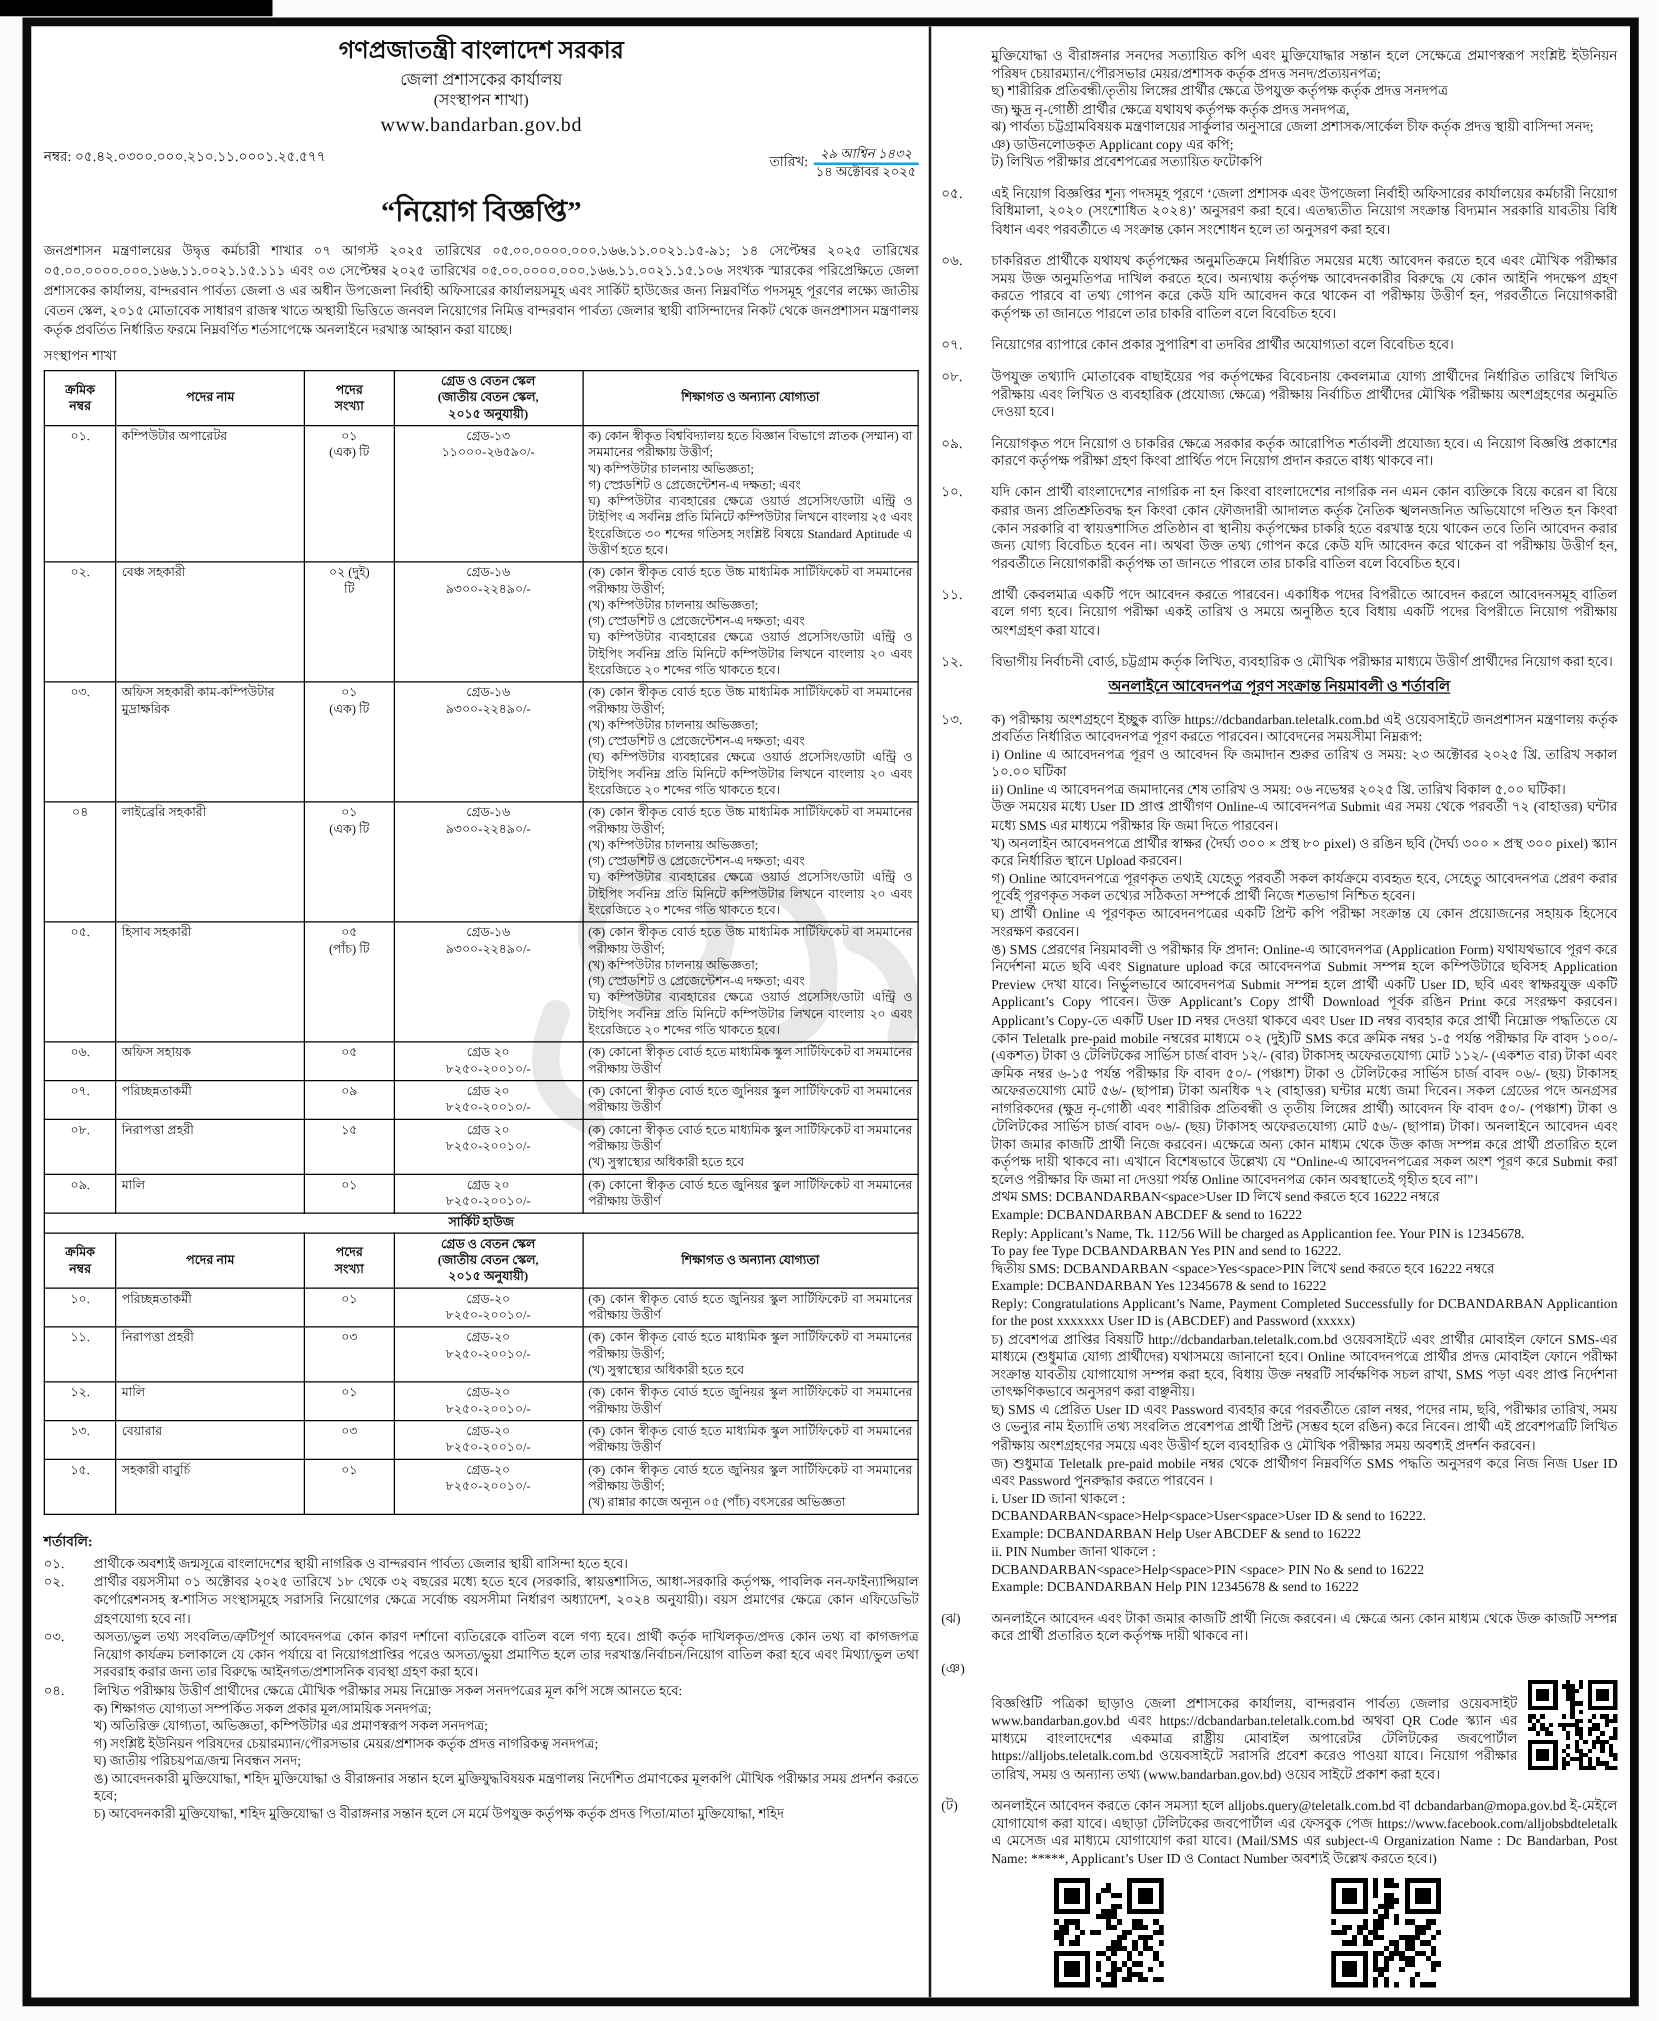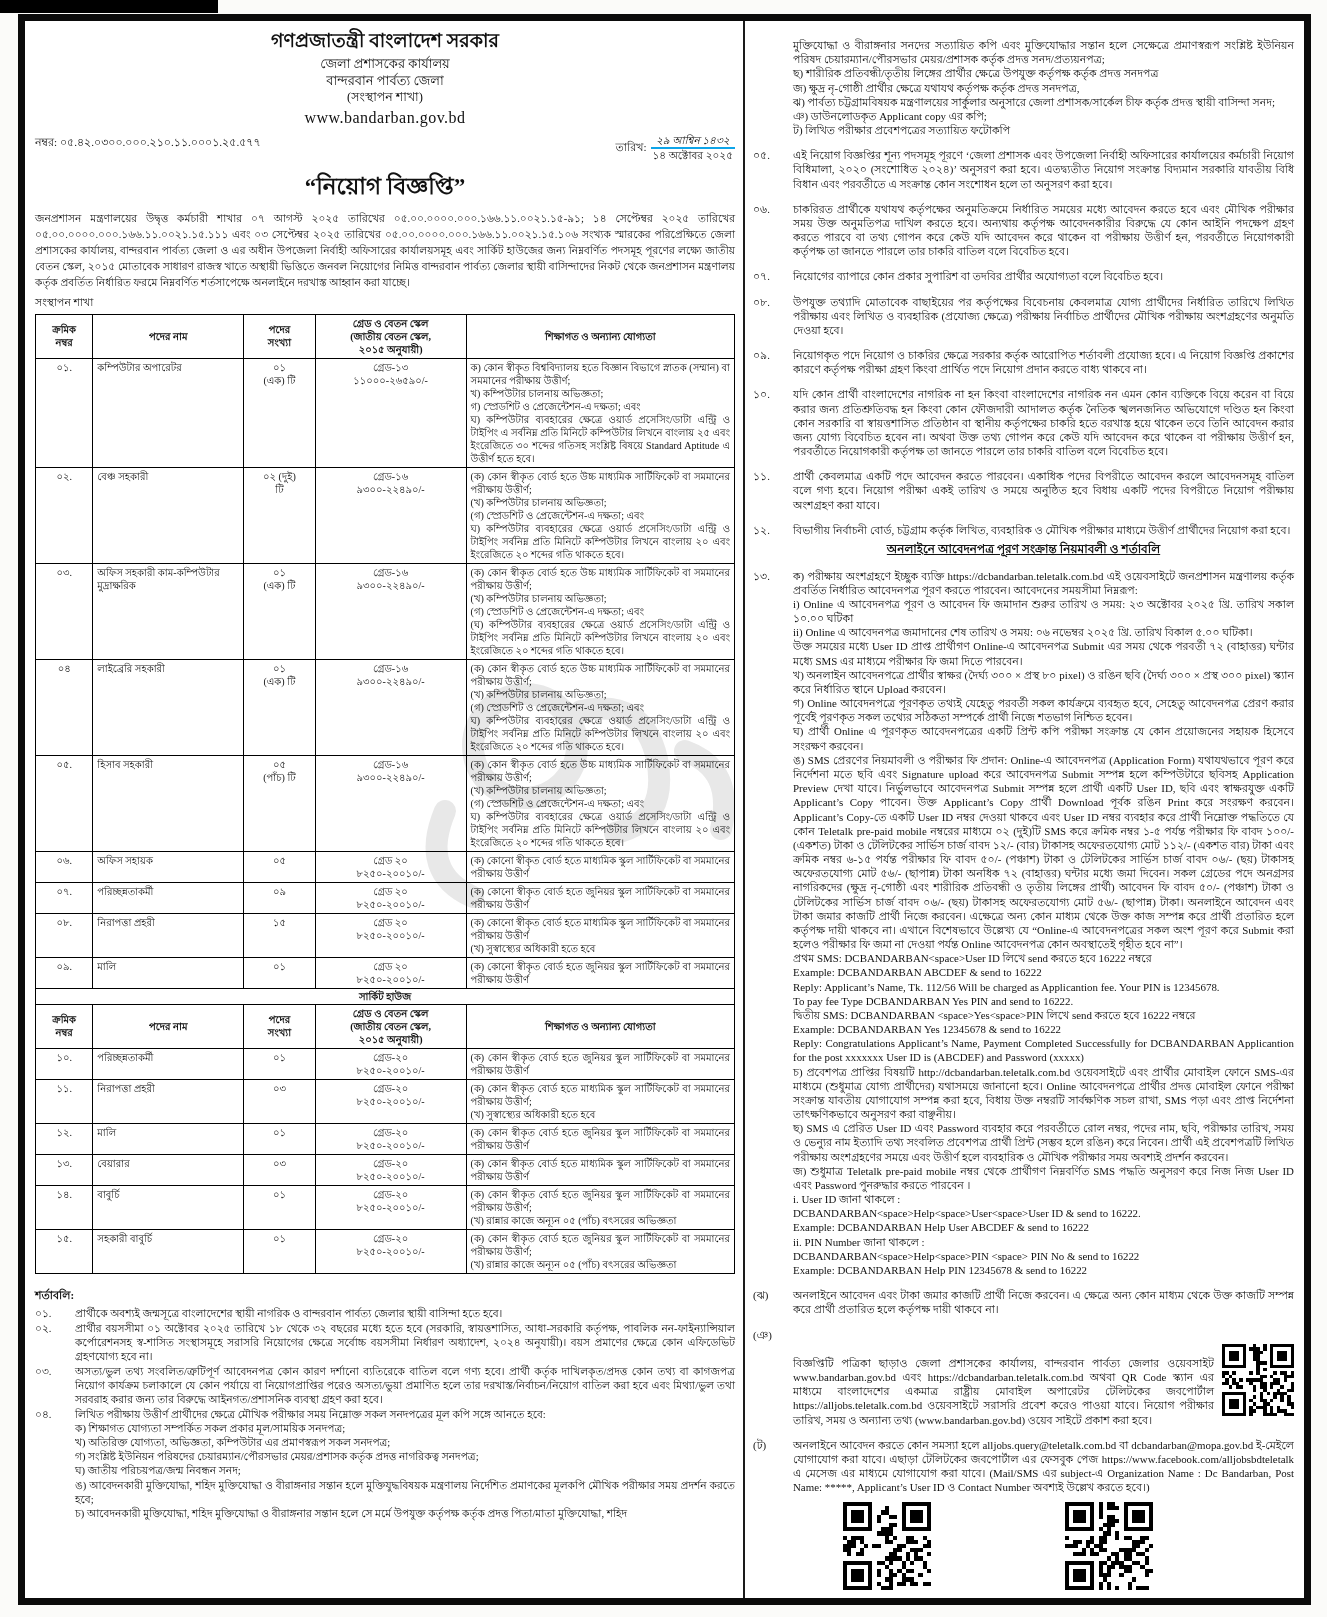--- a/index.html
+++ b/index.html
@@ -77,21 +77,20 @@
       <path d="M196,70 q62,-14 76,48 q12,62 -42,74"></path>
       <path d="M60,170 q-26,62 28,86"></path>
       <path d="M300,110 q50,18 36,78"></path>
     </svg>
   </div>
 
   <div class="col left">
     <div class="hdr">
       <div class="govt">গণপ্রজাতন্ত্রী বাংলাদেশ সরকার</div>
       <div class="l2">জেলা প্রশাসকের কার্যালয়</div>
-      <div class="l3">বান্দরবান পার্বত্য জেলা</div>
       <div class="l4">(সংস্থাপন শাখা)</div>
       <div class="web">www.bandarban.gov.bd</div>
     </div>
 
     <div class="memo-row">
       <span>নম্বর: ০৫.৪২.০৩০০.০০০.২১০.১১.০০০১.২৫.৫৭৭</span>
       <span class="date-wrap">
         <span>তারিখ:</span>
         <span class="date-frac">
           <span class="d1">২৯ আশ্বিন ১৪৩২</span>
@@ -279,29 +278,20 @@
 
           <tr>
             <td class="c-sl">১৩.</td>
             <td class="c-name">বেয়ারার</td>
             <td class="c-count">০৩</td>
             <td class="c-grade">গ্রেড-২০
 ৮২৫০-২০০১০/-</td>
             <td class="c-qual">(ক) কোন স্বীকৃত বোর্ড হতে মাধ্যমিক স্কুল সার্টিফিকেট বা সমমানের পরীক্ষায় উত্তীর্ণ</td>
           </tr>
 
-          <tr>
-            <td class="c-sl">১৪.</td>
-            <td class="c-name">বাবুর্চি</td>
-            <td class="c-count">০১</td>
-            <td class="c-grade">গ্রেড-২০
-৮২৫০-২০০১০/-</td>
-            <td class="c-qual">(ক) কোন স্বীকৃত বোর্ড হতে জুনিয়র স্কুল সার্টিফিকেট বা সমমানের পরীক্ষায় উত্তীর্ণ;
-(খ) রান্নার কাজে অন্যূন ০৫ (পাঁচ) বৎসরের অভিজ্ঞতা</td>
-          </tr>
 
           <tr>
             <td class="c-sl">১৫.</td>
             <td class="c-name">সহকারী বাবুর্চি</td>
             <td class="c-count">০১</td>
             <td class="c-grade">গ্রেড-২০
 ৮২৫০-২০০১০/-</td>
             <td class="c-qual">(ক) কোন স্বীকৃত বোর্ড হতে জুনিয়র স্কুল সার্টিফিকেট বা সমমানের পরীক্ষায় উত্তীর্ণ;
 (খ) রান্নার কাজে অন্যূন ০৫ (পাঁচ) বৎসরের অভিজ্ঞতা</td>
           </tr>

